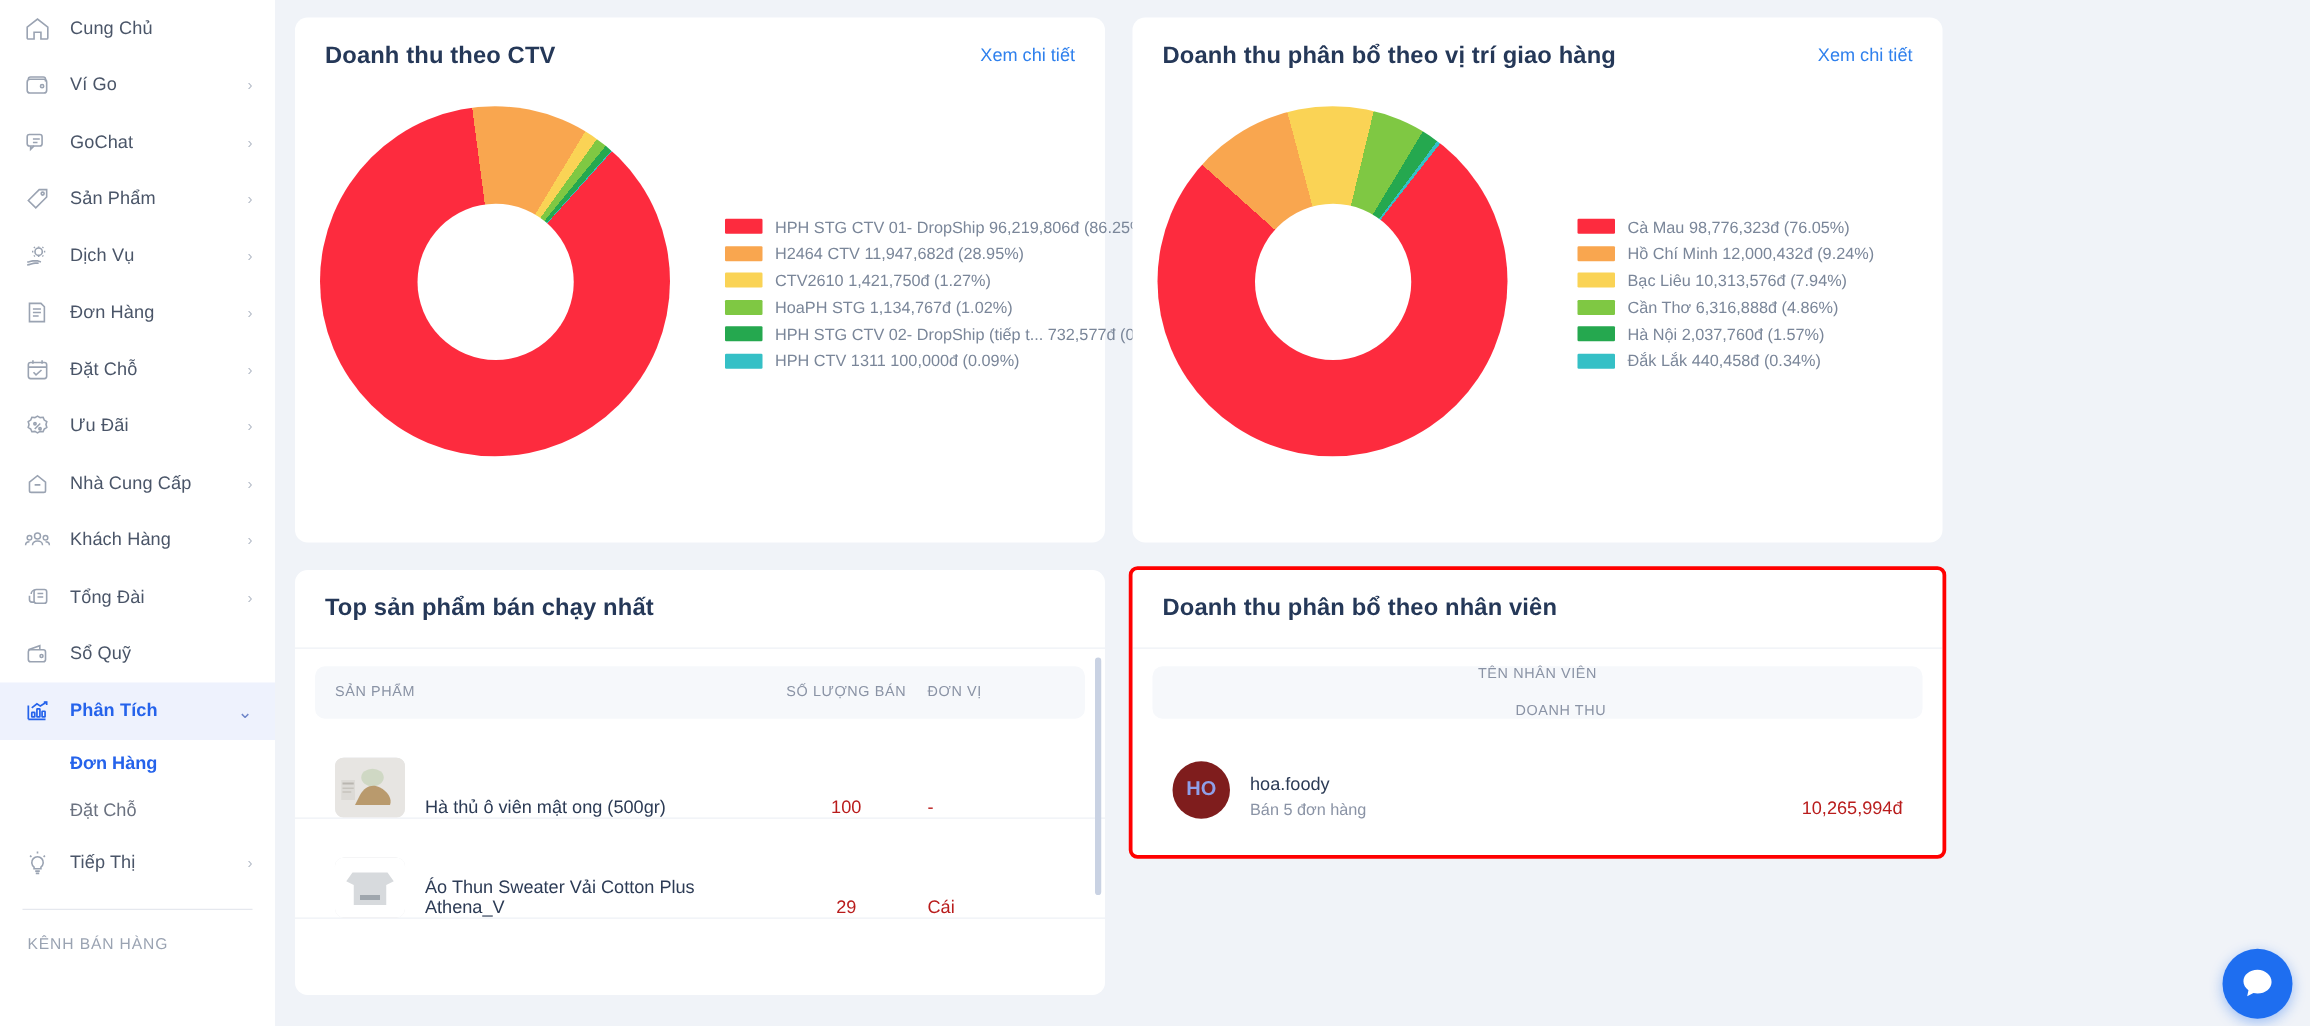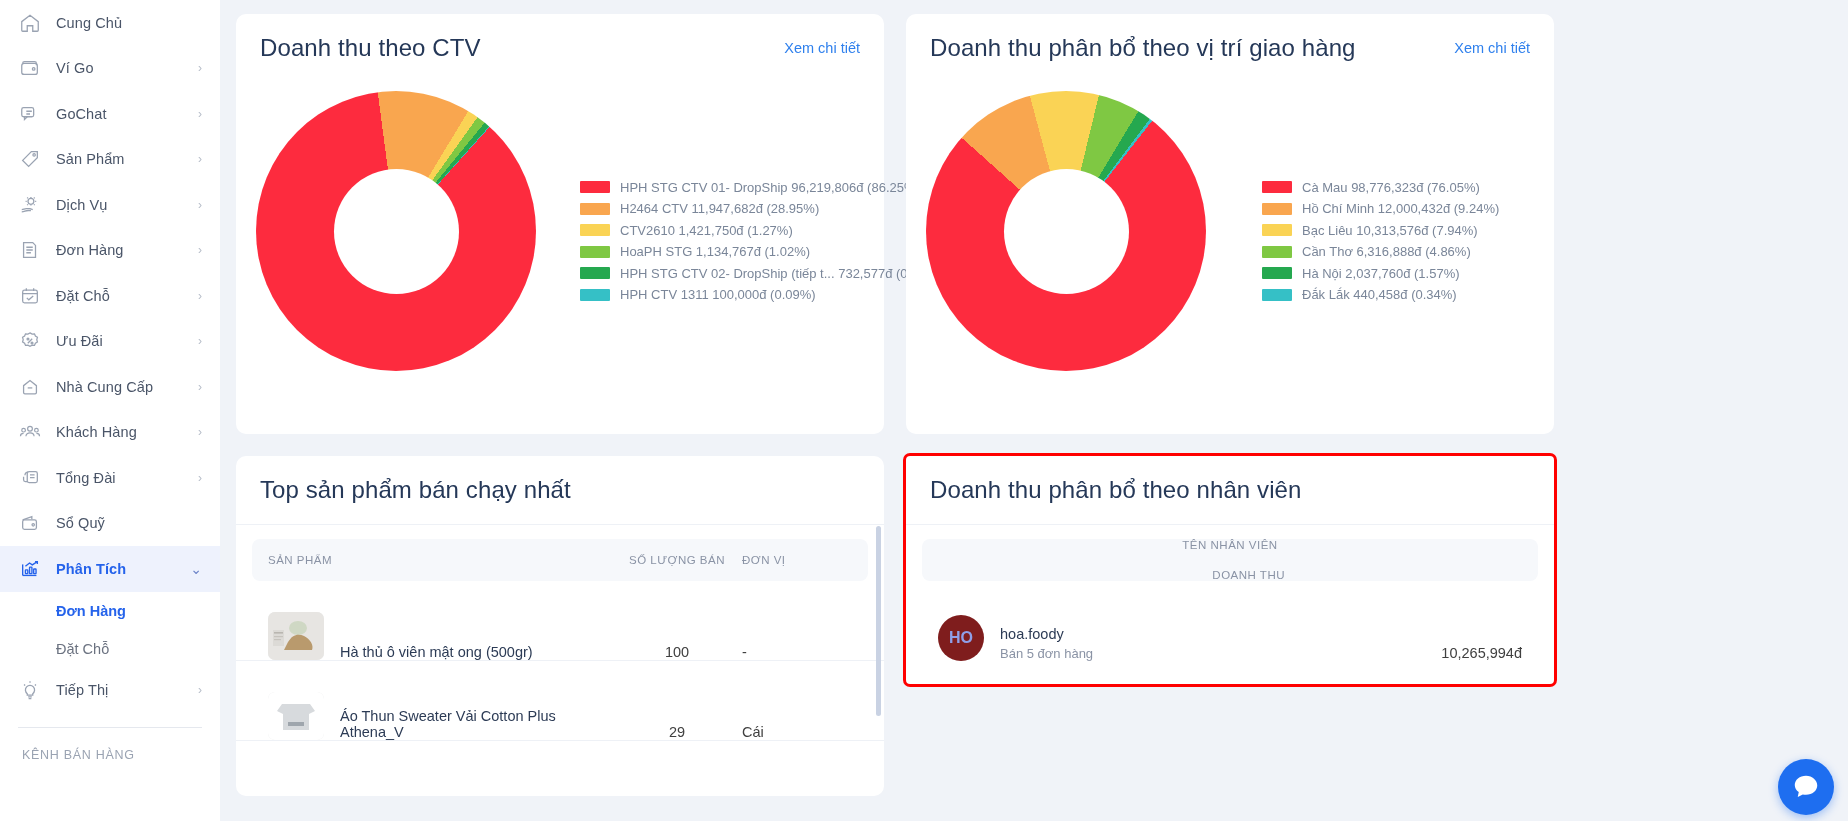--- a/index.html
+++ b/index.html
@@ -40,21 +40,21 @@
 
   
   .main { flex:1; height:821px; overflow:hidden; position:relative;
           padding:14px 16px 0 16px; }
   .row { display:flex; gap:22px; }
   .card { background:#fff; border-radius:10px; position:relative; }
   .card-head {
     display:flex; align-items:center; justify-content:space-between;
     padding:20px 24px 14px 24px;
   }
-  .card-title { font-size:24px; font-weight:normal; color:#253858; letter-spacing:.1px;}
+  .card-title { font-size:19px; font-weight:bold; color:#253858; letter-spacing:.1px;}
   .card-link { font-size:14.5px; color:#2f80ed; cursor:pointer;text-align:right; }
 
   .chart-card { width:648px; height:420px; }
   .chart-body { display:flex; align-items:center; height:330px; padding:0 10px 0 6px; }
   .donut-wrap { width:310px; height:300px; position:relative; flex:0 0 310px;
                 margin-left:14px; }
   .donut { width:280px; height:280px; border-radius:50%; position:relative; }
   .donut::after {
     content:""; position:absolute; left:50%; top:50%;
     width:125px; height:125px; margin:-62.5px 0 0 -62.5px;
@@ -72,21 +72,21 @@
     margin:0 16px; height:42px; padding:0 16px;
   }
   .th { font-size:11.5px; color:#8a93a5; letter-spacing:.5px; }
   .tr { display:flex; align-items:flex-end; padding:0 32px; height:80px;
         border-bottom:1px solid #eef1f6; }
   .prod-thumb {
     width:56px; height:48px; border-radius:7px; background:#e9eaec; flex:0 0 56px;
     margin-right:16px; position:relative; overflow:hidden;
   }
   .prod-name { font-size:14.5px; color:#2c3b55; flex:1; }
-  .cell-num { font-size:14.5px; color:#404040; text-align:center; }
+  .cell-num { font-size:14.5px; color:#b91c1c; text-align:center; }
   .avatar {
     width:46px; height:46px; border-radius:50%; background:#7f1d1d;
     color:#8f9fe8; font-size:16px; font-weight:bold;
     display:flex; align-items:center; justify-content:center; flex:0 0 46px;
     margin-right:16px;
   }
   .emp-name { font-size:14.5px; color:#2c3b55; }
   .emp-sub { font-size:13px; color:#8a93a5; margin-top:4px; }
   .highlight { outline:3px solid #ff0000; border-radius:4px; }
 

